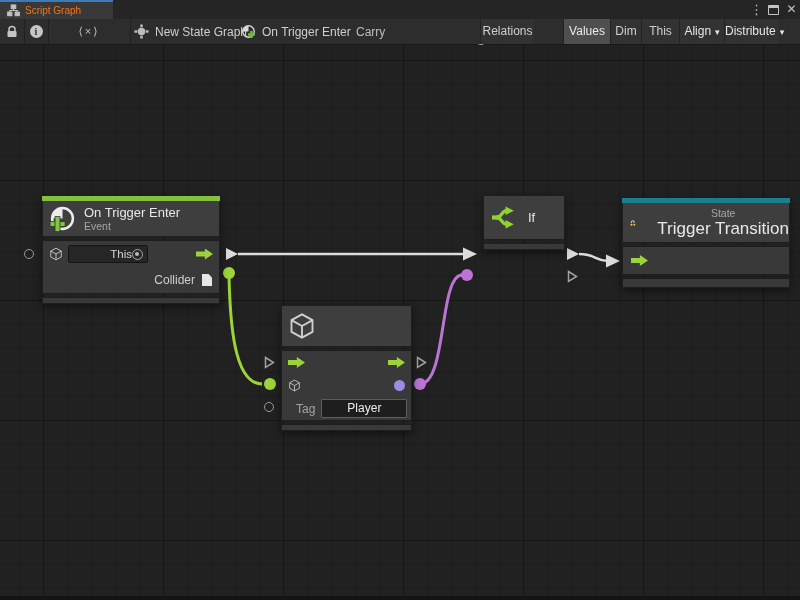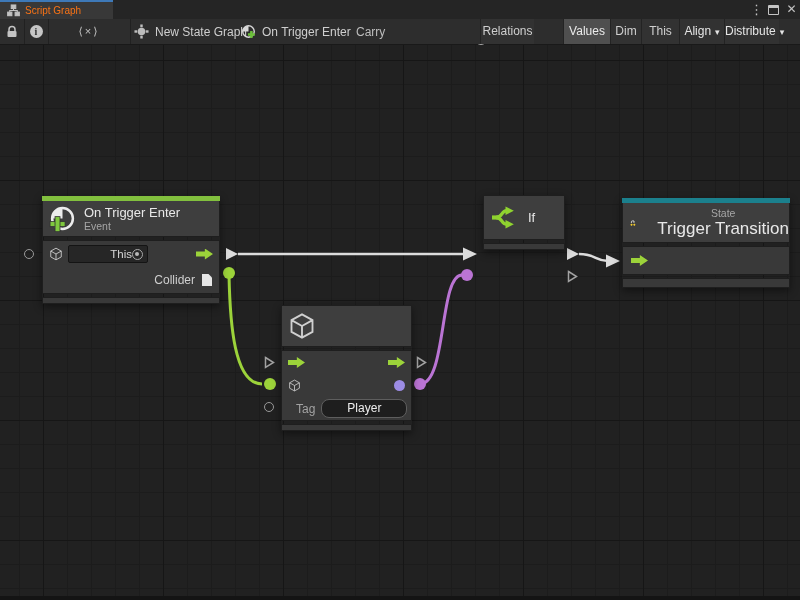--- a/index.html
+++ b/index.html
@@ -64,21 +64,21 @@
   .arrow-port { width:17px; height:11px; background:#9CD33A;
     clip-path:polygon(0 28%, 52% 28%, 52% 0, 100% 50%, 52% 100%, 52% 72%, 0 72%); }
   .dot { border-radius:50%; }
   .dot-purple { width:11px; height:11px; background:#9C8CE4; }
   .dot-orange { width:11px; height:11px; background:#E89A3E; }
   .this-field { width:80px; height:18px; background:#262626; border:1px solid #141414; border-radius:2px;
     display:flex; align-items:center; padding:0 4px 0 5px; }
   .this-text { flex:1; font-size:11.5px; color:#D6D6D6; }
   .target-icon { width:11px; height:11px; border:1.5px solid #A8A8A8; border-radius:50%; position:relative; }
   .target-icon::after { content:""; position:absolute; left:2px; top:2px; width:4px; height:4px; border-radius:50%; background:#B8B8B8; }
-  .tag-field { margin-left:6px; padding:1px 25px 2px; background:#1E1E1E; border:1px solid #5E5E5E; border-radius:8px;
+  .tag-field { margin-left:6px; padding:1px 25px 2px; background:#1E1E1E; border:1px solid #5E5E5E; border-radius:1px;
     font-size:12px; color:#EDEDED; }
   .spacer { flex:1; }
 
   
   .out-circle { position:absolute; width:10px; height:10px; border:1.5px solid #9A9A9A; border-radius:50%; }
   .out-tri { position:absolute; }
 </style>
 </head>
 <body>
 

